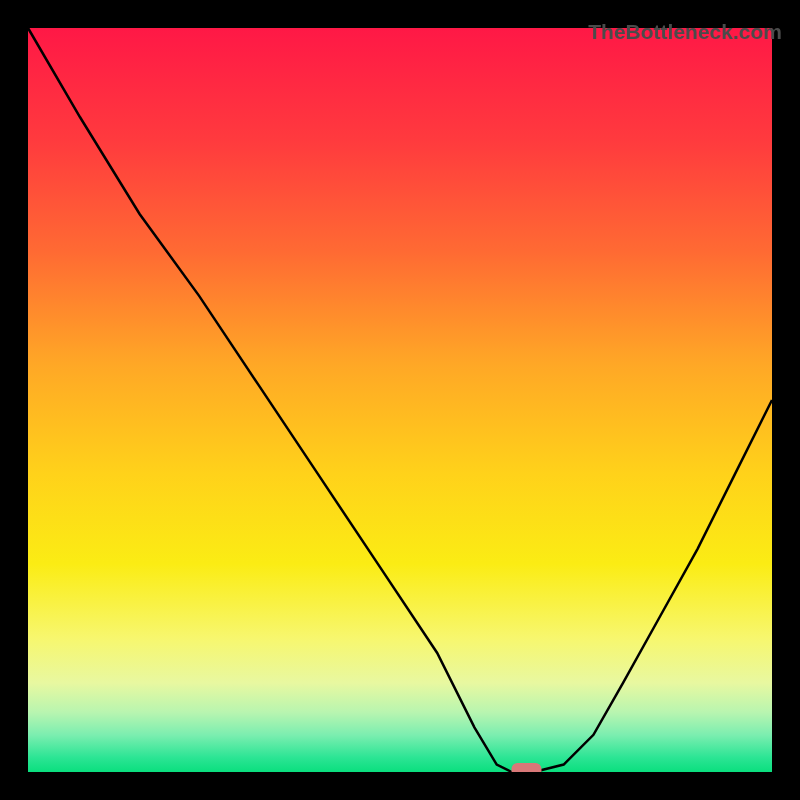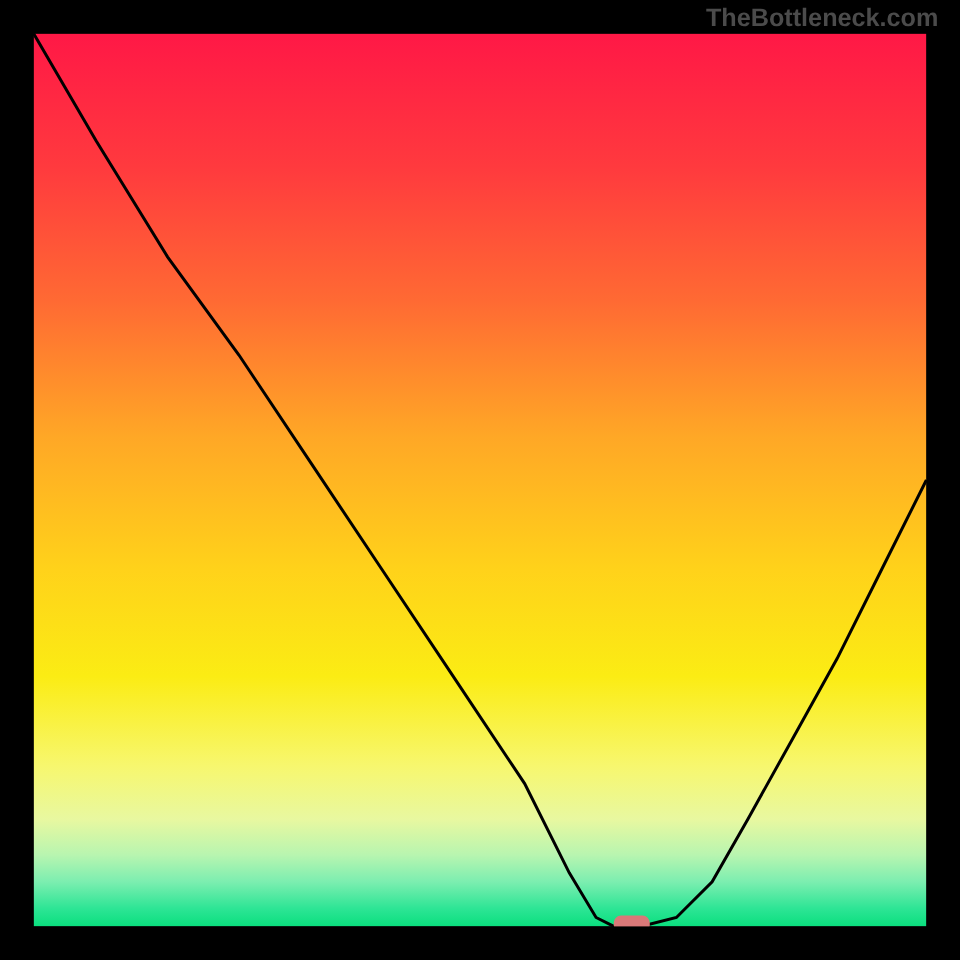--- a/index.html
+++ b/index.html
@@ -13,21 +13,21 @@
   }
   .chart-container {
     position: absolute;
     top: 0;
     left: 0;
     width: 800px;
     height: 800px;
   }
   .watermark {
     position: absolute;
-    top: 4px;
+    top: 20px;
     right: 18px;
     color: #4b4b4b;
     font-size: 21px;
     font-weight: bold;
     z-index: 10;
   }
   svg {
     display: block;
   }
 </style>

